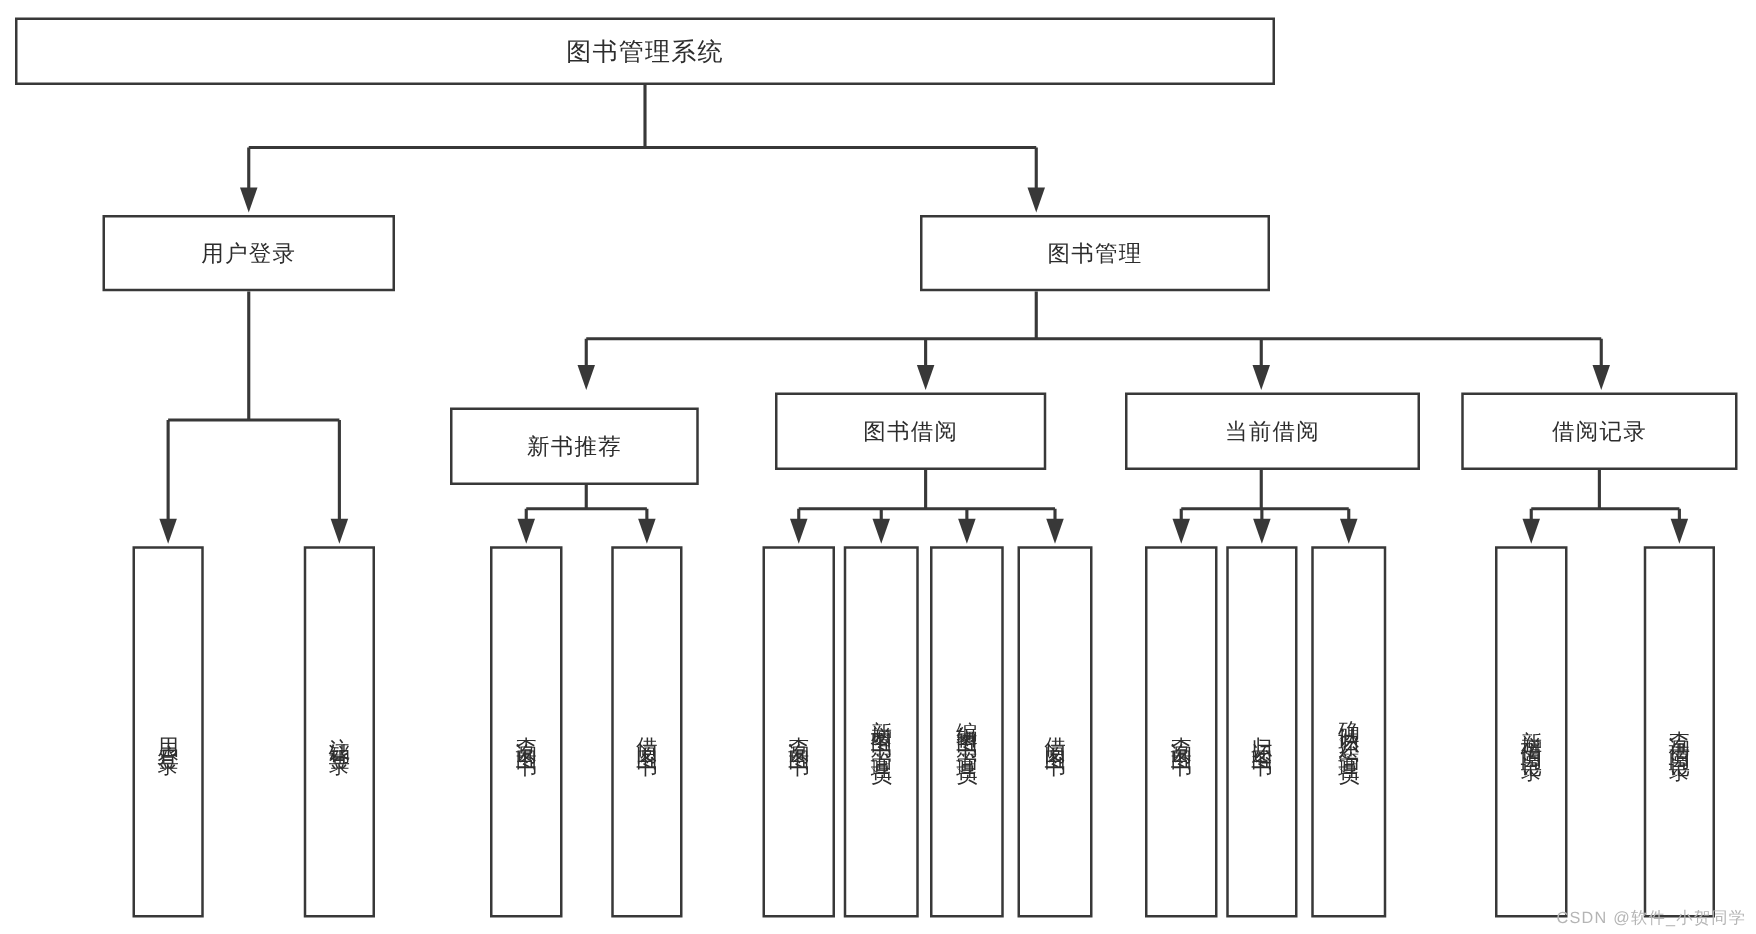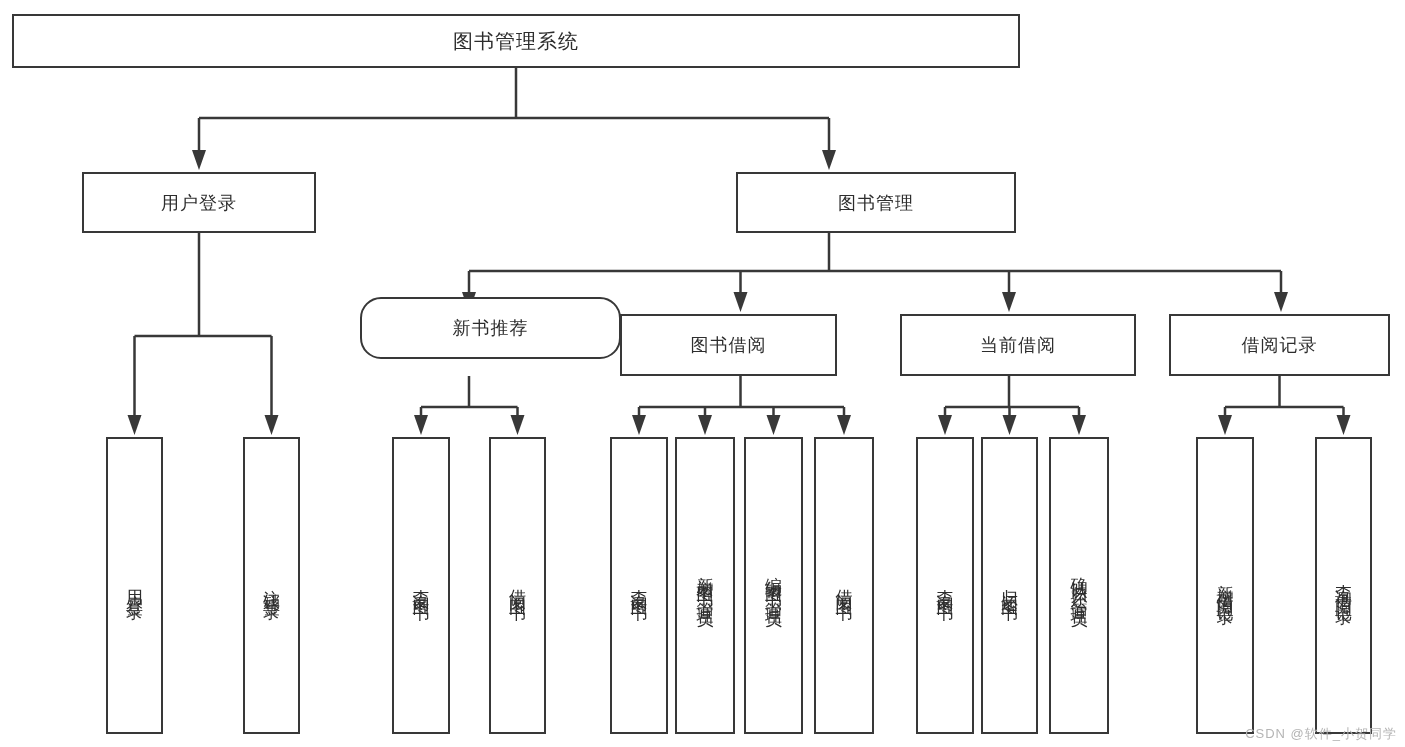--- a/index.html
+++ b/index.html
@@ -29,21 +29,21 @@
     background:var(--bg);
     display:flex;align-items:center;justify-content:center;
     color:var(--text);
     font-size:18px;
     letter-spacing:1px;
     white-space:nowrap;
   }
   .root{left:12px;top:14px;width:1008px;height:54px;font-size:20px;}
   #n-user-login{left:82px;top:172px;width:234px;height:61px;}
   #n-book-mgmt{left:711px;top:172px;width:280px;height:61px;margin-left:25px;}
-  #n-new-book{left:360px;top:297px;width:261px;height:62px;border-radius:21px;}
+  #n-new-book{left:360px;top:326px;width:199px;height:62px;}
   #n-book-borrow{left:620px;top:314px;width:217px;height:62px;align-items:center;}
   #n-current-borrow{left:900px;top:314px;width:236px;height:62px;}
   #n-borrow-records{left:1169px;top:314px;width:221px;height:62px;}
   .leaf{
     position:absolute;top:437px;height:297px;
     border:2px solid var(--line);
     background:var(--bg);
     display:flex;align-items:center;justify-content:center;
     color:var(--text);
   }

